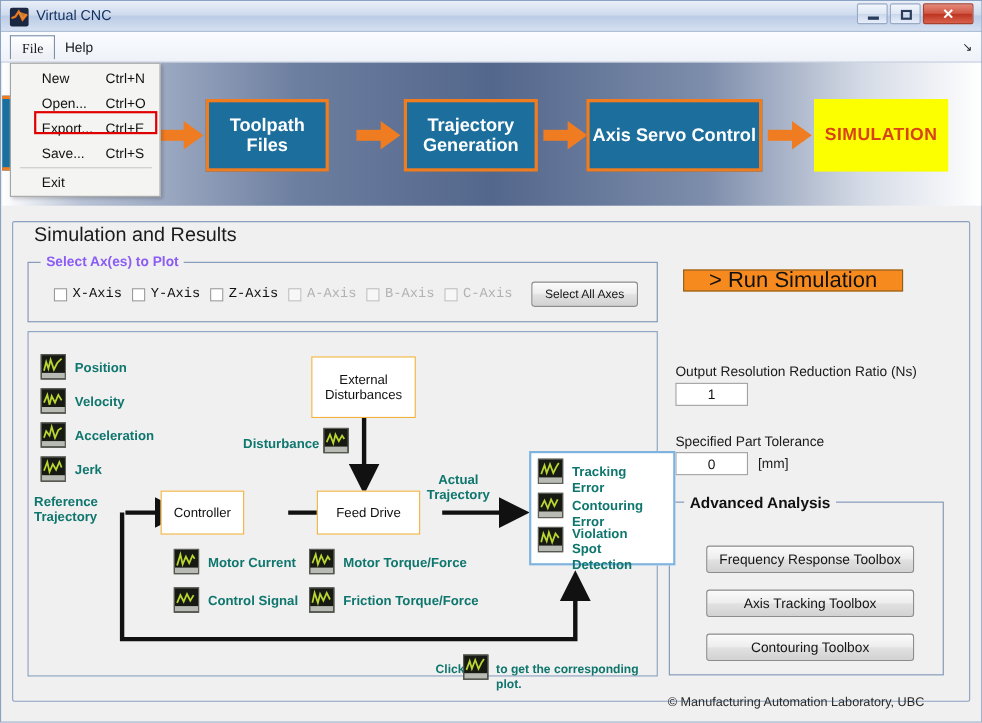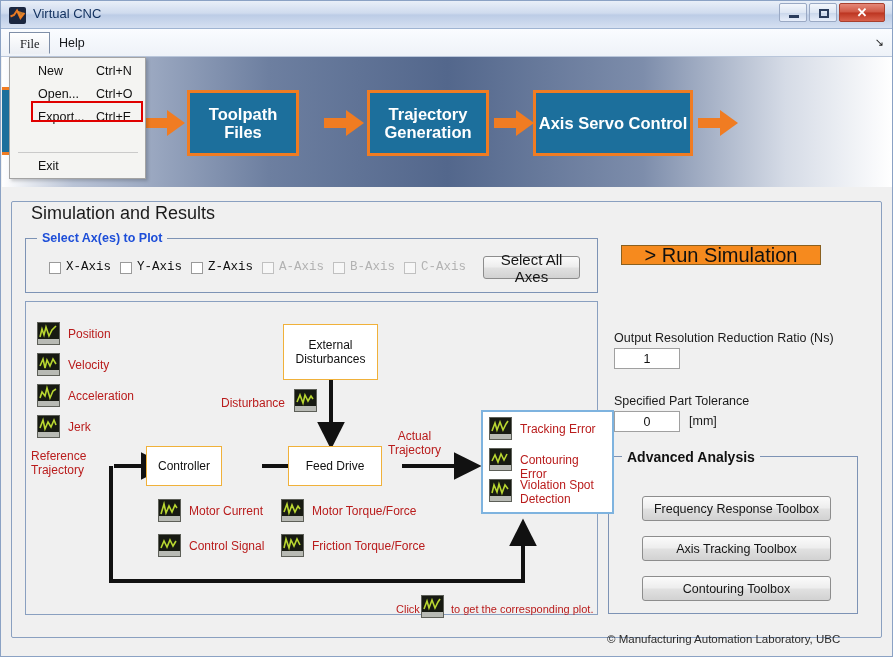--- a/index.html
+++ b/index.html
@@ -186,21 +186,21 @@
   #panel-axes {
     position: absolute; left: 24px; top: 237px;
     width: 573px; height: 55px;
     border: 1px solid #7d93b5;
     background: #f0f0f0;
     box-sizing: border-box;
   }
   #panel-axes-title {
     position: absolute; left: 36px; top: 230px;
     background: #f0f0f0; padding: 0 5px;
-    font-size: 12.5px; font-weight: bold; color: #1d4ed8;
+    font-size: 12.5px; font-weight: bold; color: #8b5cf6;
     z-index: 6;
   }
   .axis-cb {
     position: absolute; top: 259px;
     font-size: 12.5px; color: #111;
   }
   .cb-box {
     position: absolute; left: 0; top: 2px;
     width: 12px; height: 12px;
     border: 1px solid #9a9a9a;
@@ -215,21 +215,21 @@
   .btn {
     position: absolute;
     border: 1px solid #8d8d8d;
     border-radius: 3px;
     background: linear-gradient(to bottom, #fbfbfb 0%, #ededed 48%, #e1e1e1 52%, #d2d2d2 100%);
     box-sizing: border-box;
     font-size: 12.5px; color: #151515;
     display: flex; align-items: center; justify-content: center;
     text-align: center;
   }
-  #btn-select-all { left: 482px; top: 255px; width: 97px; height: 23px; font-size: 15px; }
+  #btn-select-all { left: 482px; top: 255px; width: 97px; height: 23px; font-size: 11px; }
   #btn-summary  { left: 479px; top: 310px; width: 111px; height: 24px; }
   #btn-toolpath { left: 479px; top: 344px; width: 111px; height: 24px; }
   #btn-freq { left: 641px; top: 495px; width: 189px; height: 25px; }
   #btn-axis-track { left: 641px; top: 535px; width: 189px; height: 25px; }
   #btn-contour { left: 641px; top: 575px; width: 189px; height: 25px; }
 
   
   #btn-run {
     position: absolute; left: 620px; top: 244px;
     width: 200px; height: 20px;
@@ -292,22 +292,23 @@
     overflow: hidden;
   }
   .plot-icon .strip {
     position: absolute; left: 0; right: 0; bottom: 0; height: 5px;
     background: #b8bab4;
   }
   .plot-icon svg { position: absolute; left: 0; top: 0; }
 
   .diag-label {
     position: absolute;
-    font-size: 12px; color: #b91c1c;
+    font-size: 12px; color: #0f766e;
     line-height: 1.15;
+    font-weight: bold;
   }
   .diag-box {
     position: absolute;
     background: #ffffff;
     border: 1px solid #f0b13a;
     box-sizing: border-box;
     font-size: 12px; color: #101010;
     display: flex; align-items: center; justify-content: center;
     text-align: center; line-height: 1.2;
   }
@@ -380,20 +381,21 @@
         <div class="head"></div>
     </div>
 
     <div class="fc-block" style="left:531px; top:33px; width:160px; height:66px;">Axis Servo Control</div>
 
     <div class="fc-arrow" style="left:696px; top:50px;">
       <div class="shaft"></div>
         <div class="head"></div>
     </div>
 
+    <div class="fc-block" id="fc-sim" style="left:738px; top:33px; width:122px; height:66px;">SIMULATION</div>
   </div>
 
   <div id="group-sim"></div>
   <div id="group-sim-title">Simulation and Results</div>
 
   <div id="panel-axes"></div>
   <div id="panel-axes-title">Select Ax(es) to Plot</div>
 
   <div class="axis-cb" style="left:48px;">
     <span class="cb-box"></span>
@@ -588,20 +590,24 @@
       <span class="dd-accel">Ctrl+N</span>
     </div>
     <div class="dd-item" style="top:49px;">
       <span class="dd-label">Export...</span>
       <span class="dd-accel">Ctrl+E</span>
     </div>
     <div class="dd-item" style="top:26px;">
       <span class="dd-label">Open...</span>
       <span class="dd-accel">Ctrl+O</span>
     </div>
+    <div class="dd-item" style="top:72px;">
+      <span class="dd-label">Save...</span>
+      <span class="dd-accel">Ctrl+S</span>
+    </div>
     <div id="dd-sep"></div>
     <div class="dd-item" style="top:98px;">
       <span class="dd-label">Exit</span>
     </div>
   </div>
   <div id="dd-highlight"></div>
 
 </div>
 
 </body></html>

